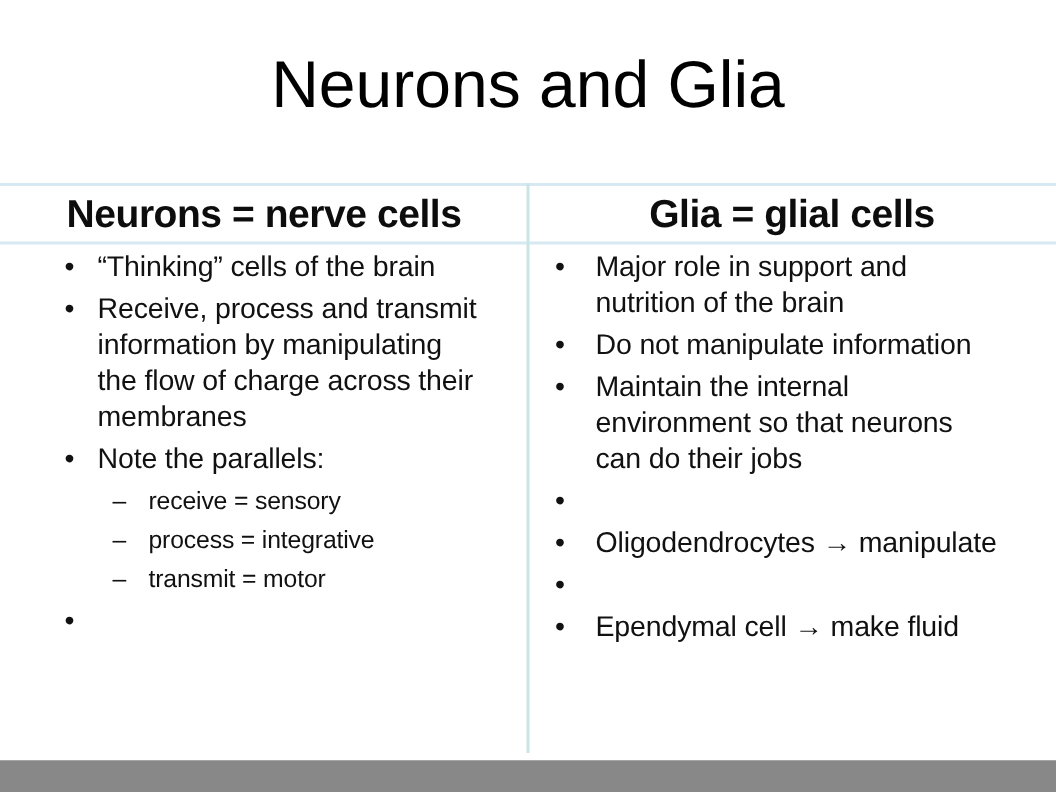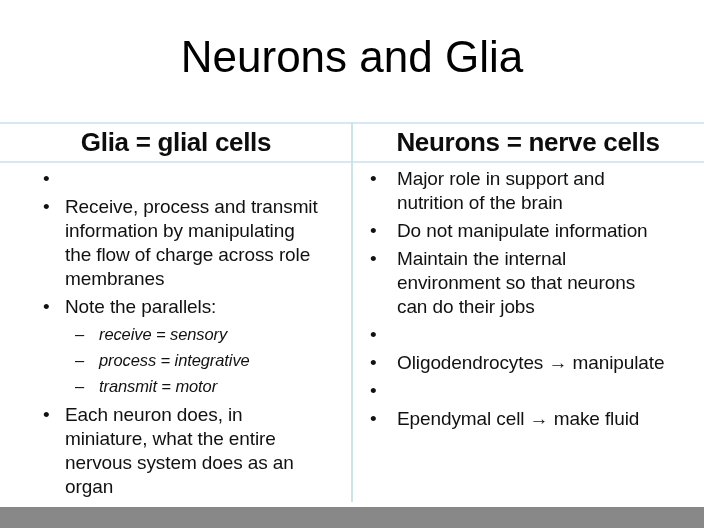--- a/index.html
+++ b/index.html
@@ -69,53 +69,54 @@
   .col-right .row > .marker { width: 27px; }
   .txt {
     white-space: pre-line;
     font-size: 19px;
     line-height: 24px;
     letter-spacing: -0.1px;
   }
   .sublist { padding: 2px 0 0 32px; }
   .subitem { margin-bottom: 0; }
   .subitem .row > .marker { width: 24px; font-size: 16.5px; line-height: 26px; }
-  .subitem .txt { font-size: 16.5px; line-height: 26px; font-style: italic; }
+  .subitem .txt { font-size: 16.5px; line-height: 26px; }
 </style>
 </head>
 <body>
 
 <div class="slide">
 
   <div class="title">Neurons and Glia</div>
 
   <div class="table">
 
     <div class="thead">
+      <div class="th">Neurons = nerve cells</div>
       <div class="th">Glia = glial cells</div>
-      <div class="th">Neurons = nerve cells</div>
     </div>
 
     <div class="tbody">
 
       <div class="col col-left">
         <ul class="mainlist">
 
           <li class="item">
             <div class="row">
               <span class="marker">•</span>
+              <span class="txt">“Thinking” cells of the brain</span>
             </div>
           </li>
 
           <li class="item">
             <div class="row">
               <span class="marker">•</span>
               <span class="txt">Receive, process and transmit
 information by manipulating
-the flow of charge across role
+the flow of charge across their
 membranes</span>
             </div>
           </li>
 
           <li class="item">
             <div class="row">
               <span class="marker">•</span>
               <span class="txt">Note the parallels:</span>
             </div>
             <ul class="sublist">
@@ -136,24 +137,20 @@
                   <span class="marker">–</span>
                   <span class="txt">transmit = motor</span>
                 </div>
               </li>
             </ul>
           </li>
 
           <li class="item">
             <div class="row">
               <span class="marker">•</span>
-              <span class="txt">Each neuron does, in
-miniature, what the entire
-nervous system does as an
-organ</span>
             </div>
           </li>
 
         </ul>
       </div>
 
       <div class="col col-right">
         <ul class="mainlist">
 
           <li class="item">

